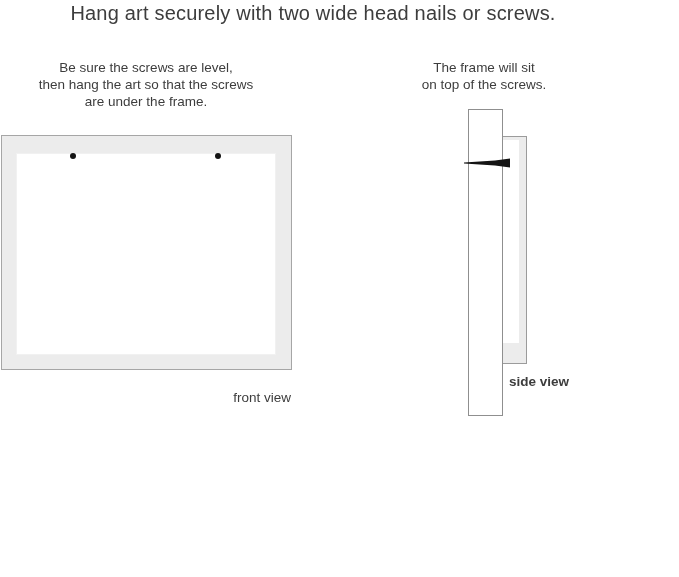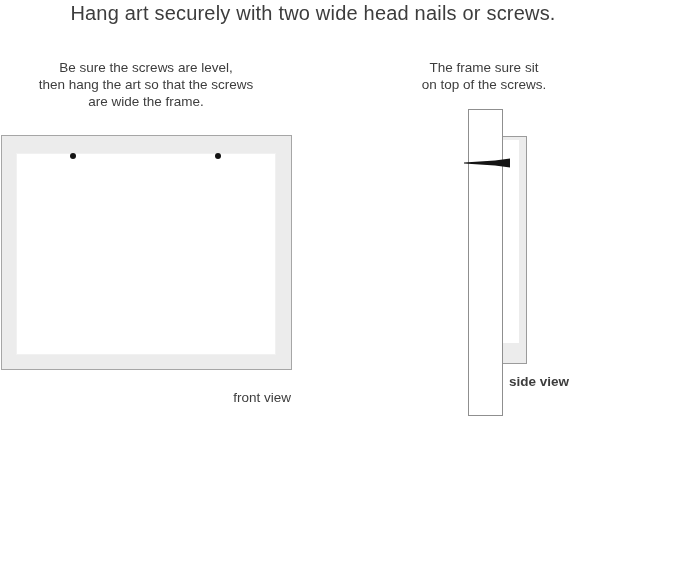--- a/index.html
+++ b/index.html
@@ -110,23 +110,23 @@
 </style>
 </head>
 <body>
 
 <div class="canvas">
 
   <h1 class="title">Hang art securely with two wide head nails or screws.</h1>
 
   <p class="inst inst-front">Be sure the screws are level,
 then hang the art so that the screws
-are wide the frame.</p>
+are under the frame.</p>
 
-  <p class="inst inst-side">The frame sure sit
+  <p class="inst inst-side">The frame will sit
 on top of the screws.</p>
 
   <div class="front-frame">
     <div class="front-frame-opening"></div>
   </div>
   <span class="dot dot-left"></span>
   <span class="dot dot-right"></span>
   <div class="view-label label-front">front view</div>
 
   <div class="side-frame"></div>

